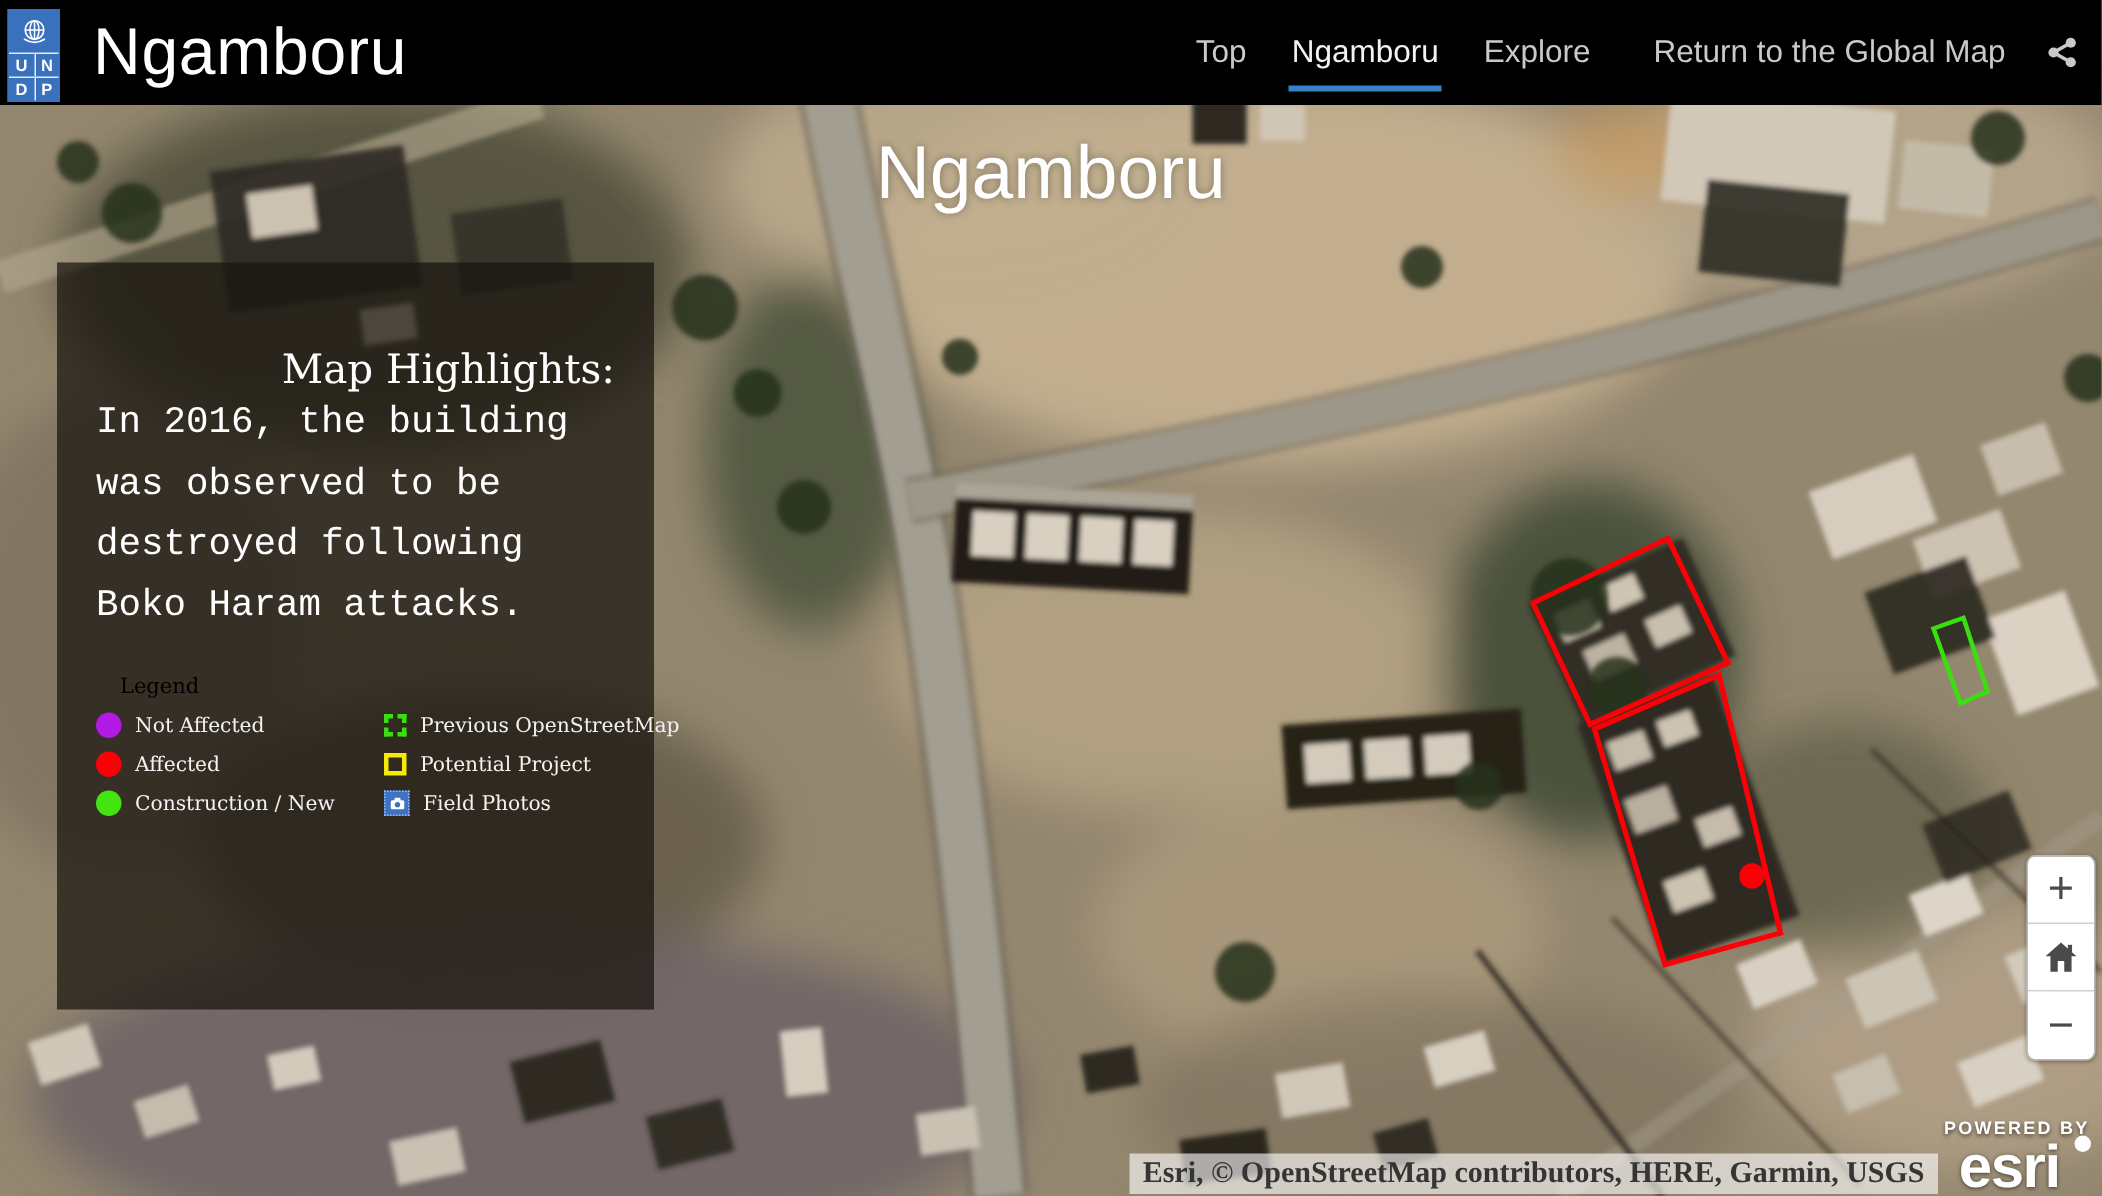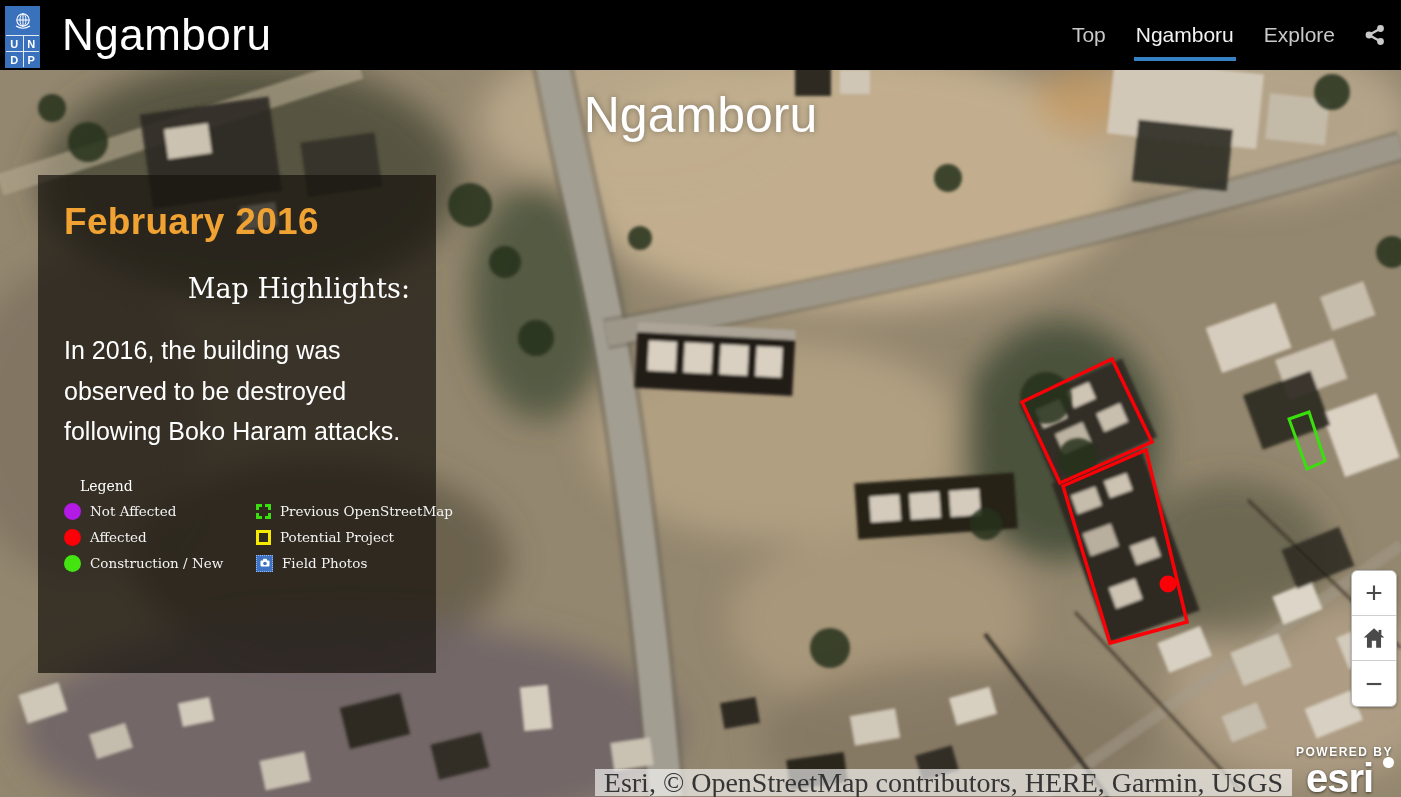--- a/index.html
+++ b/index.html
@@ -56,24 +56,24 @@
     background:rgba(24,19,14,.72); z-index:20; color:#fff;
     padding:26px 26px 20px 26px;
   }
   .panel-heading {
     color:#f0a232; font-size:37px; font-weight:700; letter-spacing:.3px;
   }
   .panel-subheading {
     font-family:"DejaVu Serif", serif; font-size:27px; margin-top:30px;text-align:right;
   }
   .panel-body {
-    font-family:Liberation Sans, sans-serif; font-size:25px; line-height:1.62; margin-top:26px;
+    font-family:Liberation Mono, monospace; font-size:25px; line-height:1.62; 
   }
   .legend { margin-top:26px; font-family:"DejaVu Serif", serif; }
-  .legend-title { font-size:14px; color:#ffffff; margin-left:16px; }
+  .legend-title { font-size:14px; color:#000000; margin-left:16px; }
   .legend-grid {
     display:grid; grid-template-columns:178px 1fr; column-gap:14px; row-gap:9px;
     margin-top:9px;
   }
   .legend-item { display:flex; align-items:center; gap:9px; }
   .legend-label { font-size:13.5px; font-weight:400; color:#f3f3f3; white-space:nowrap; }
   .marker-dot { width:17px; height:17px; border-radius:50%; flex:0 0 auto; }
   .marker-dashed-square { width:15px; height:15px; border:3px dashed #3ae00e; flex:0 0 auto; background:transparent; }
   .marker-square { width:15px; height:15px; border:3px solid #f5ea00; flex:0 0 auto; background:transparent; }
   .marker-photo {
@@ -91,22 +91,22 @@
     width:100%; height:45px; background:#fff; border:none; border-bottom:1px solid #cfcfcf;
     display:flex; align-items:center; justify-content:center; cursor:pointer;
     font-size:30px; color:#4a4a4a; font-family:"Liberation Sans", sans-serif;
   }
   .zc-btn:last-child { border-bottom:none; }
 
   
   .attribution {
     position:absolute; right:109px; bottom:1px; height:27px; z-index:20;
     background:rgba(255,255,255,.62); color:#353535;
-    font-family:"Liberation Serif", serif; font-size:28px;
-    display:flex; align-items:center; padding:0 9px; white-space:nowrap;
+    font-family:"Liberation Serif", serif; font-size:20px;
+    display:flex; align-items:center; padding:0 9px; white-space:nowrap;font-weight:bold;
   }
 
   
   .esri-logo {
     position:absolute; right:8px; bottom:0; z-index:20; text-align:right; color:#fff;
     text-shadow:0 1px 3px rgba(0,0,0,.6);
   }
   .powered-by { font-size:12px; font-weight:700; letter-spacing:1.5px; }
   .esri-word {
     font-size:40px; font-weight:700; line-height:.95; letter-spacing:-1px;
@@ -276,35 +276,35 @@
         <span>N</span>
         <span>D</span>
         <span>P</span>
       </div>
     </div>
     <div class="header-title">Ngamboru</div>
     <div class="header-nav">
       <div class="nav-item">Top</div>
       <div class="nav-item active">Ngamboru</div>
       <div class="nav-item">Explore</div>
+      <div class="return-link">Return to the Global Map</div>
       <div class="share-btn">
         <svg width="24" height="24" viewBox="0 0 24 24" fill="#c9c9c9">
           <circle cx="17.5" cy="5.5" r="3.4"></circle>
             <circle cx="6" cy="12" r="3.4"></circle>
             <circle cx="17.5" cy="18.5" r="3.4"></circle>
           <path d="M6,12 L17.5,5.5 M6,12 L17.5,18.5" stroke="#c9c9c9" stroke-width="2.4" fill="none"></path>
         </svg>
       </div>
     </div>
   </div>
 
   <div class="map-title">Ngamboru</div>
 
   <div class="info-panel">
-    <div class="panel-heading">February 2016</div>
     <div class="panel-subheading">Map Highlights:</div>
     <div class="panel-body">In 2016, the building was observed to be destroyed following Boko Haram attacks.</div>
     <div class="legend">
       <div class="legend-title">Legend</div>
       <div class="legend-grid">
         <div class="legend-item">
           <span class="marker-dot" style="background-color: rgb(179, 26, 230);"></span>
           <span class="legend-label">Not Affected</span>
         </div>
         <div class="legend-item">

